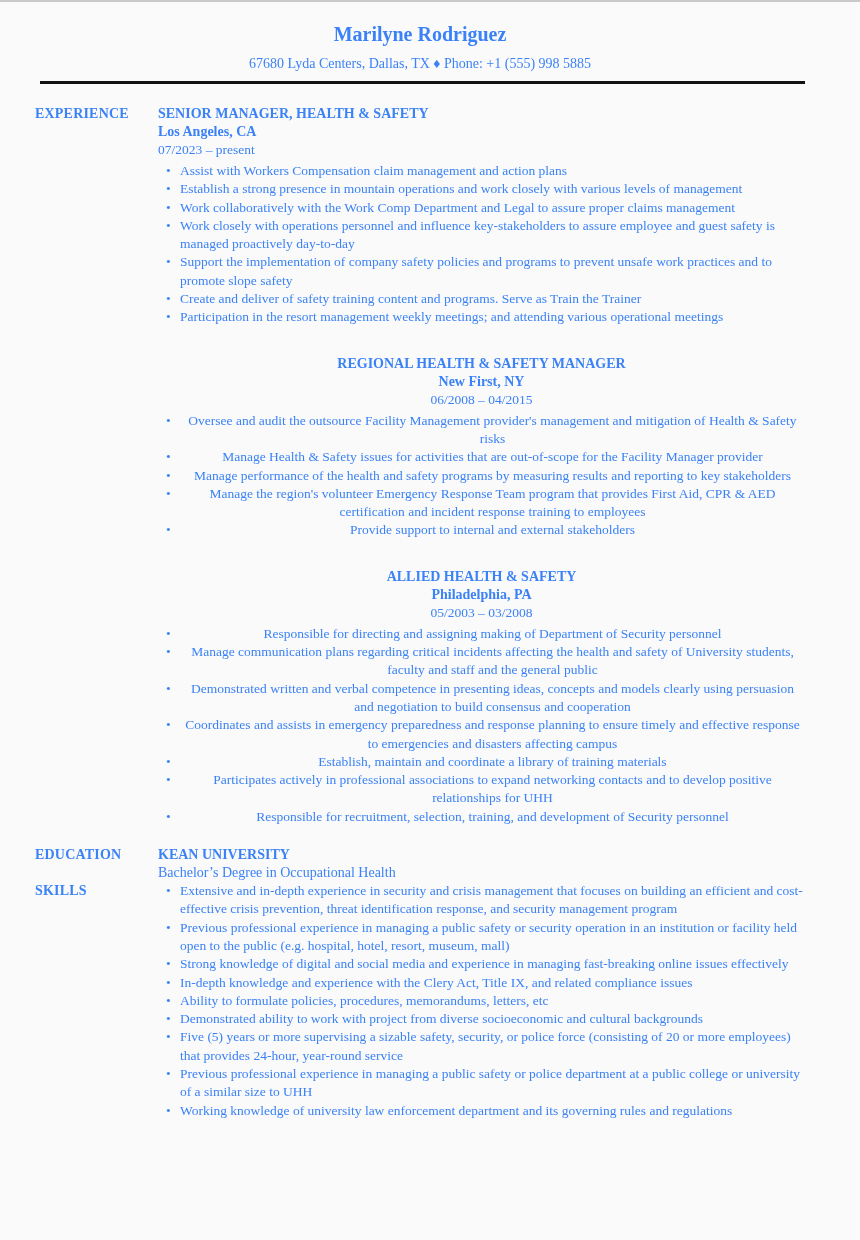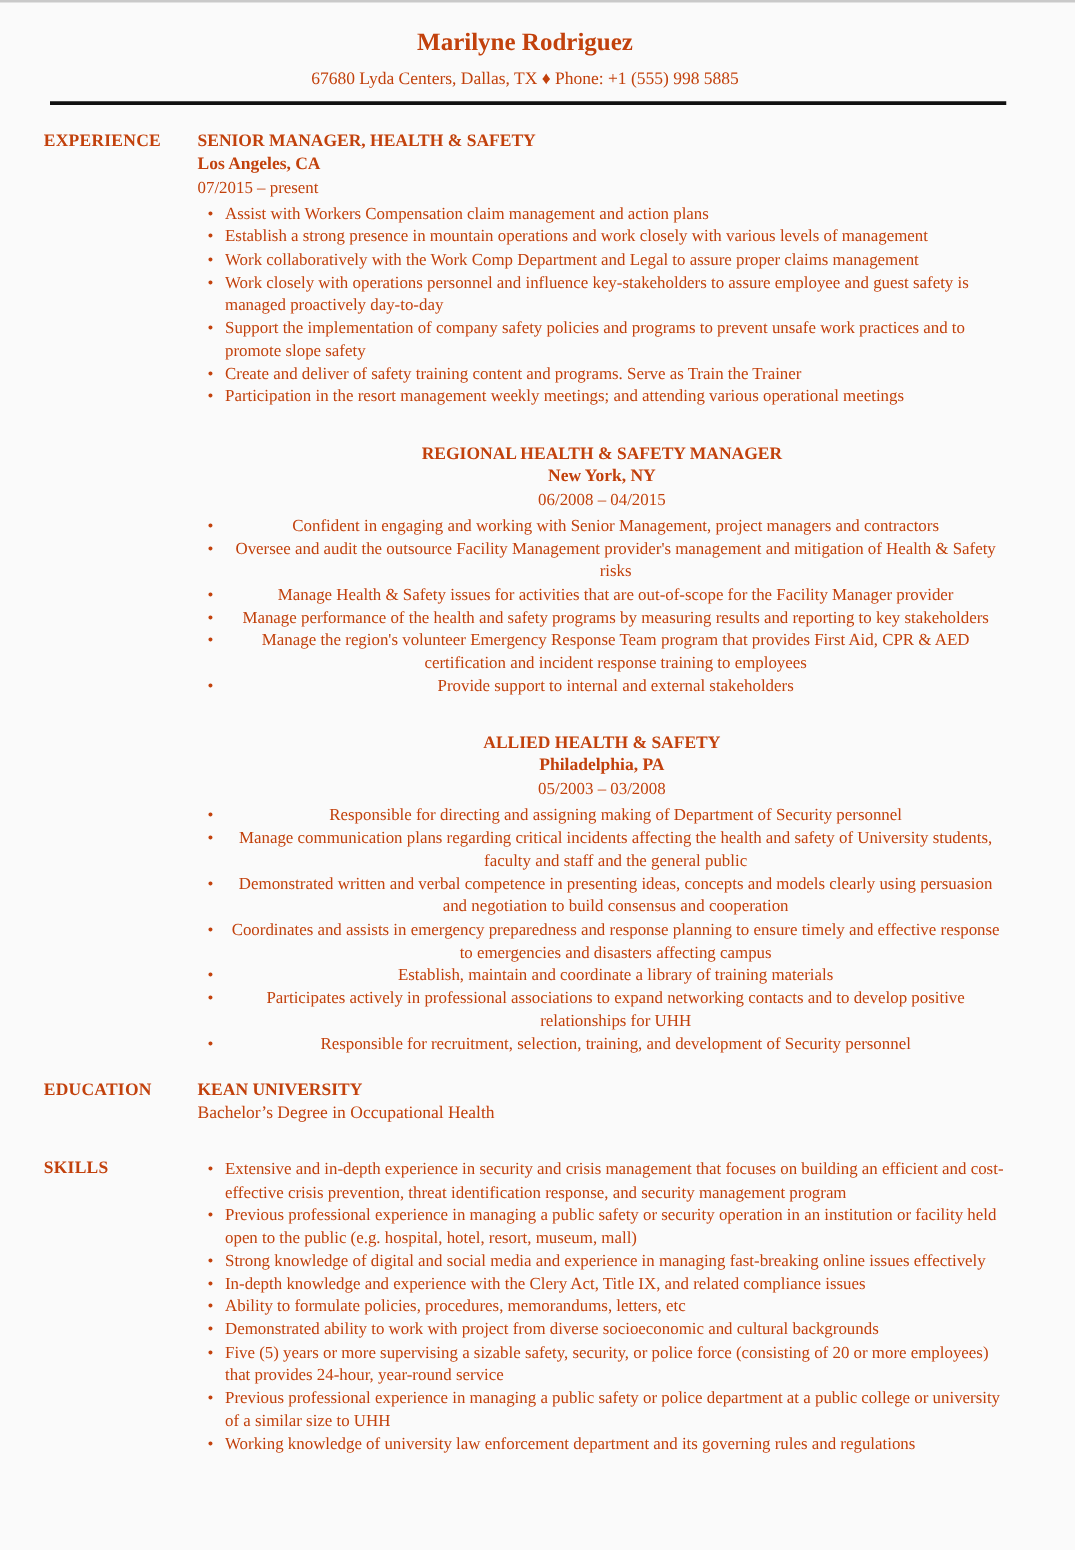--- a/index.html
+++ b/index.html
@@ -6,21 +6,21 @@
     margin: 0;
     padding: 0;
     background: #f9f9f9;
   }
   .page {
     box-sizing: border-box;
     width: 860px;
     min-height: 1240px;
     margin: 0 auto;
     background: #fafafa;
-    color: #c2410c;
+    color: #3b82f6;
     font-family: "Liberation Serif", "DejaVu Serif", serif;
     padding: 20px 55px 20px 35px;
     border-top: 2px solid #c9c9c9;
   }
   .doc-header { text-align: center; }
   .doc-name {
     font-size: 20px;
     line-height: 24px;
     font-weight: bold;
     margin: 0;
@@ -36,21 +36,21 @@
     border-top: 3px solid #111;
     margin: 8px 0 0 5px;
   }
   .section {
     display: grid;
     grid-template-columns: 123px 1fr;
     align-items: start;
   }
   .section-experience { margin-top: 21px; }
   .section-education  { margin-top: 20px; }
-  .section-skills     { margin-top: 26px; }
+  .section-skills     { }
   .section-label {
     font-size: 14px;
     line-height: 18px;
     font-weight: bold;
     letter-spacing: 0.2px;
   }
   .jobs { display: block; }
   .job + .job { margin-top: 28px; text-align: center; }
   .job-title {
     font-size: 14px;
@@ -111,38 +111,37 @@
     <hr class="header-rule">
   </div>
 
   <div class="section section-experience">
     <div class="section-label">EXPERIENCE</div>
     <div class="jobs">
 
       <div class="job">
         <h2 class="job-title">SENIOR MANAGER, HEALTH &amp; SAFETY</h2>
         <h3 class="job-location">Los Angeles, CA</h3>
-        <p class="job-dates">07/2015 – present</p>
+        <p class="job-dates">07/2023 – present</p>
         <ul class="bullets">
           <li>Assist with Workers Compensation claim management and action plans</li>
           <li>Establish a strong presence in mountain operations and work closely with various levels of management</li>
           <li>Work collaboratively with the Work Comp Department and Legal to assure proper claims management</li>
           <li>Work closely with operations personnel and influence key-stakeholders to assure employee and guest safety is managed proactively day-to-day</li>
           <li>Support the implementation of company safety policies and programs to prevent unsafe work practices and to promote slope safety</li>
           <li>Create and deliver of safety training content and programs. Serve as Train the Trainer</li>
           <li>Participation in the resort management weekly meetings; and attending various operational meetings</li>
         </ul>
       </div>
 
       <div class="job">
         <h2 class="job-title">REGIONAL HEALTH &amp; SAFETY MANAGER</h2>
-        <h3 class="job-location">New York, NY</h3>
+        <h3 class="job-location">New First, NY</h3>
         <p class="job-dates">06/2008 – 04/2015</p>
         <ul class="bullets">
-          <li>Confident in engaging and working with Senior Management, project managers and contractors</li>
           <li>Oversee and audit the outsource Facility Management provider's management and mitigation of Health &amp; Safety risks</li>
           <li>Manage Health &amp; Safety issues for activities that are out-of-scope for the Facility Manager provider</li>
           <li>Manage performance of the health and safety programs by measuring results and reporting to key stakeholders</li>
           <li>Manage the region's volunteer Emergency Response Team program that provides First Aid, CPR &amp; AED certification and incident response training to employees</li>
           <li>Provide support to internal and external stakeholders</li>
         </ul>
       </div>
 
       <div class="job">
         <h2 class="job-title">ALLIED HEALTH &amp; SAFETY</h2>

